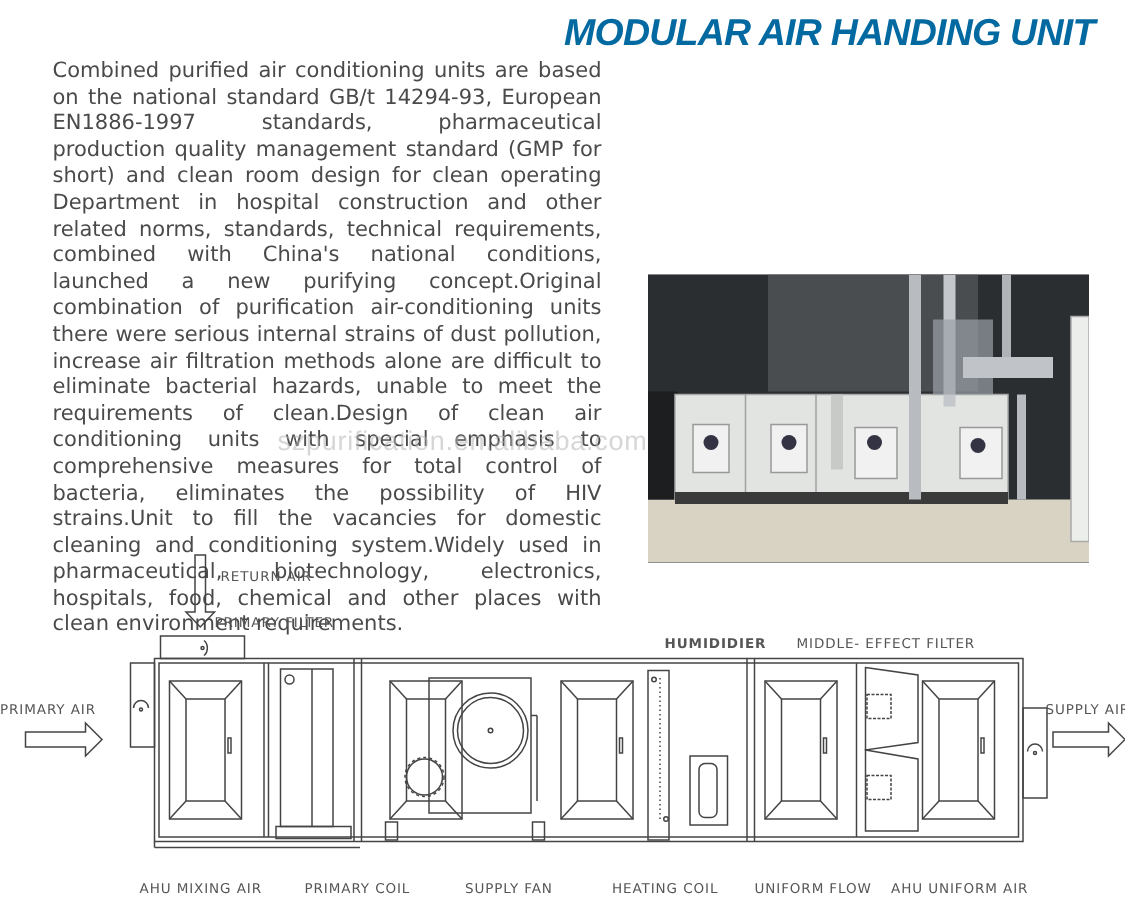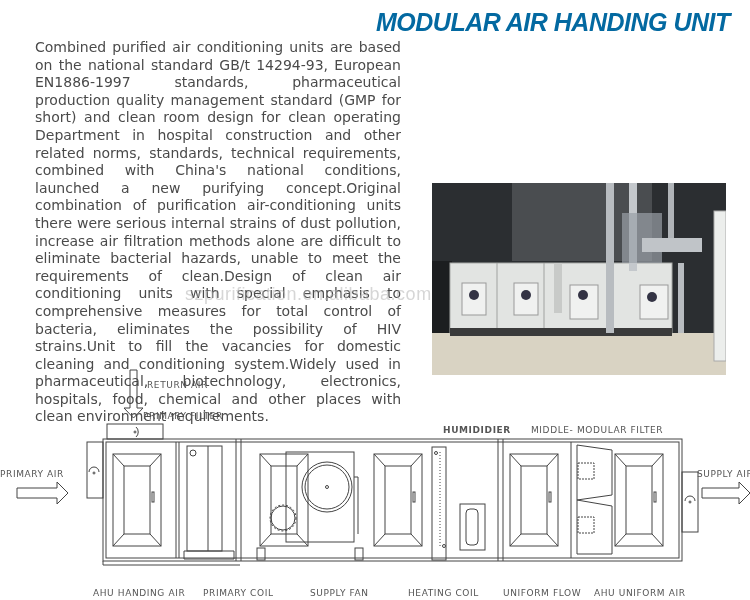--- a/index.html
+++ b/index.html
@@ -156,22 +156,22 @@
       <rect x="682" y="468" width="16" height="60"></rect>
       <path d="M685 497 a5 5 0 0 1 10 0"></path>
       <circle cx="690" cy="498" r="1"></circle>
     </g>
   </svg>
 
   <div class="lbl" style="left:147px;top:16px;">RETURN AIR</div>
   <div class="lbl" style="left:143px;top:47px;">PRIMARY FILTER</div>
   <div class="lbl" style="left:0px;top:105px;">PRIMARY AIR</div>
   <div class="lbl" style="left:443px;top:61px;font-weight:bold;">HUMIDIDIER</div>
-  <div class="lbl" style="left:531px;top:61px;">MIDDLE- MODULAR FILTER</div>
+  <div class="lbl" style="left:531px;top:61px;">MIDDLE- EFFECT FILTER</div>
   <div class="lbl" style="left:697px;top:105px;">SUPPLY AIR</div>
 
-  <div class="lbl" style="left:93px;top:224px;">AHU HANDING AIR</div>
+  <div class="lbl" style="left:93px;top:224px;">AHU MIXING AIR</div>
   <div class="lbl" style="left:203px;top:224px;">PRIMARY COIL</div>
   <div class="lbl" style="left:310px;top:224px;">SUPPLY FAN</div>
   <div class="lbl" style="left:408px;top:224px;">HEATING COIL</div>
   <div class="lbl" style="left:503px;top:224px;text-align:right;">UNIFORM FLOW</div>
   <div class="lbl" style="left:594px;top:224px;">AHU UNIFORM AIR</div>
 </div>
 
 </body></html>

